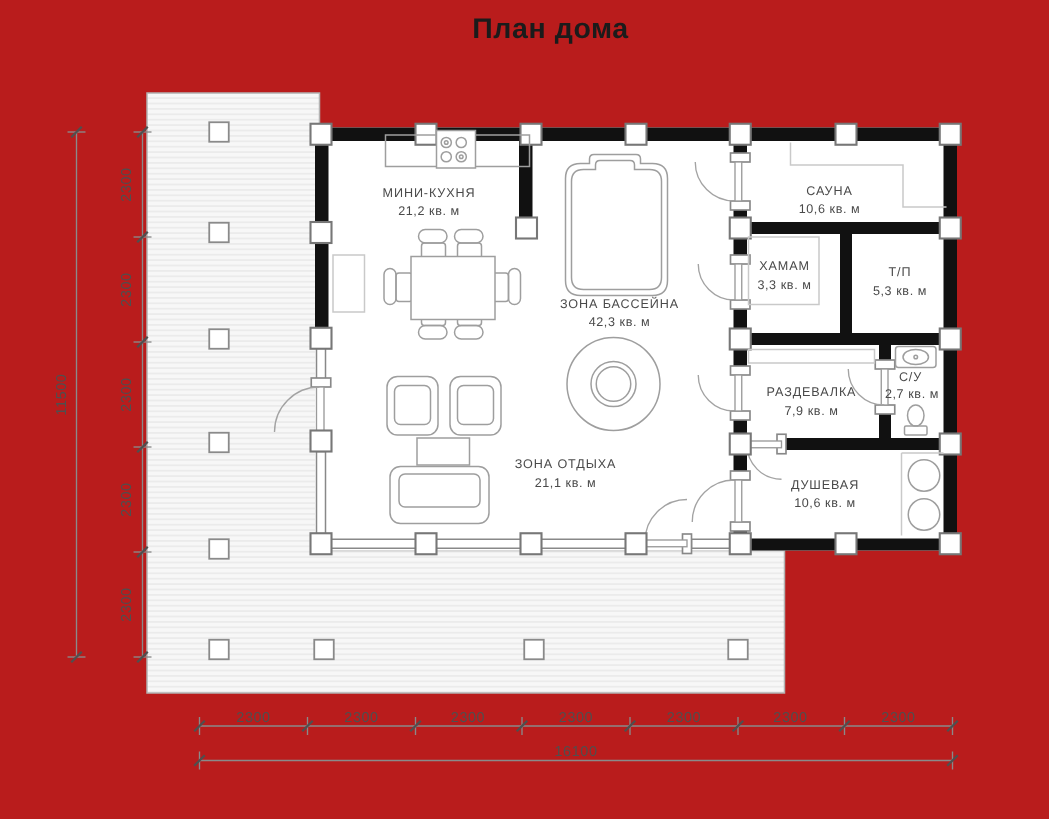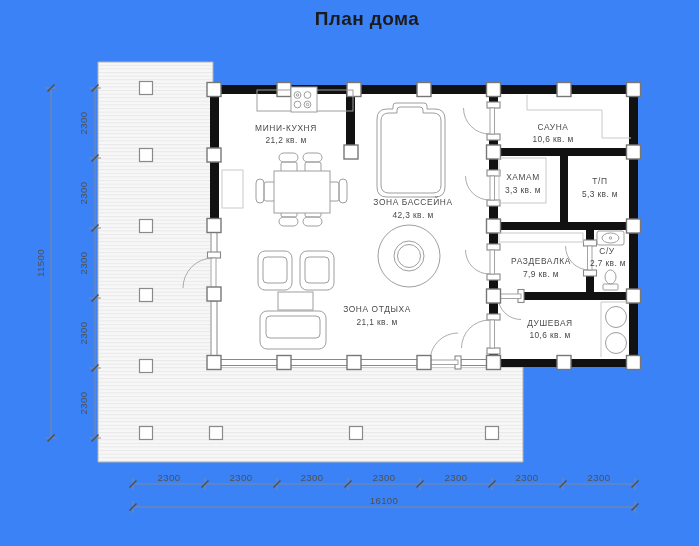--- a/index.html
+++ b/index.html
@@ -1,17 +1,17 @@
 <!DOCTYPE html>
 <html><head>
 <meta charset="utf-8">
 <style>
   html,body{margin:0;padding:0;background:#ffffff;}
   #page{
-    position:relative;width:699px;height:546px;background:#3b82f6;
+    position:relative;width:699px;height:546px;background:#b91c1c;
     font-family:"Liberation Sans","DejaVu Sans",sans-serif;overflow:hidden;
   }
   svg{position:absolute;left:0;top:0;}
   text{font-family:"Liberation Sans","DejaVu Sans",sans-serif;}
   .room-name{font-size:8.4px;fill:#4a4a4a;letter-spacing:.6px;}
   .room-area{font-size:8.4px;fill:#4a4a4a;letter-spacing:.4px;}
   .dim{font-size:9.6px;fill:#4f4f4f;letter-spacing:.4px;}
   .title{font-size:19px;font-weight:600;fill:#1b1b1b;letter-spacing:.4px;}
   .furn{fill:none;stroke:#9e9e9e;stroke-width:1;}
   .furnw{fill:#ffffff;stroke:#9e9e9e;stroke-width:1;}

